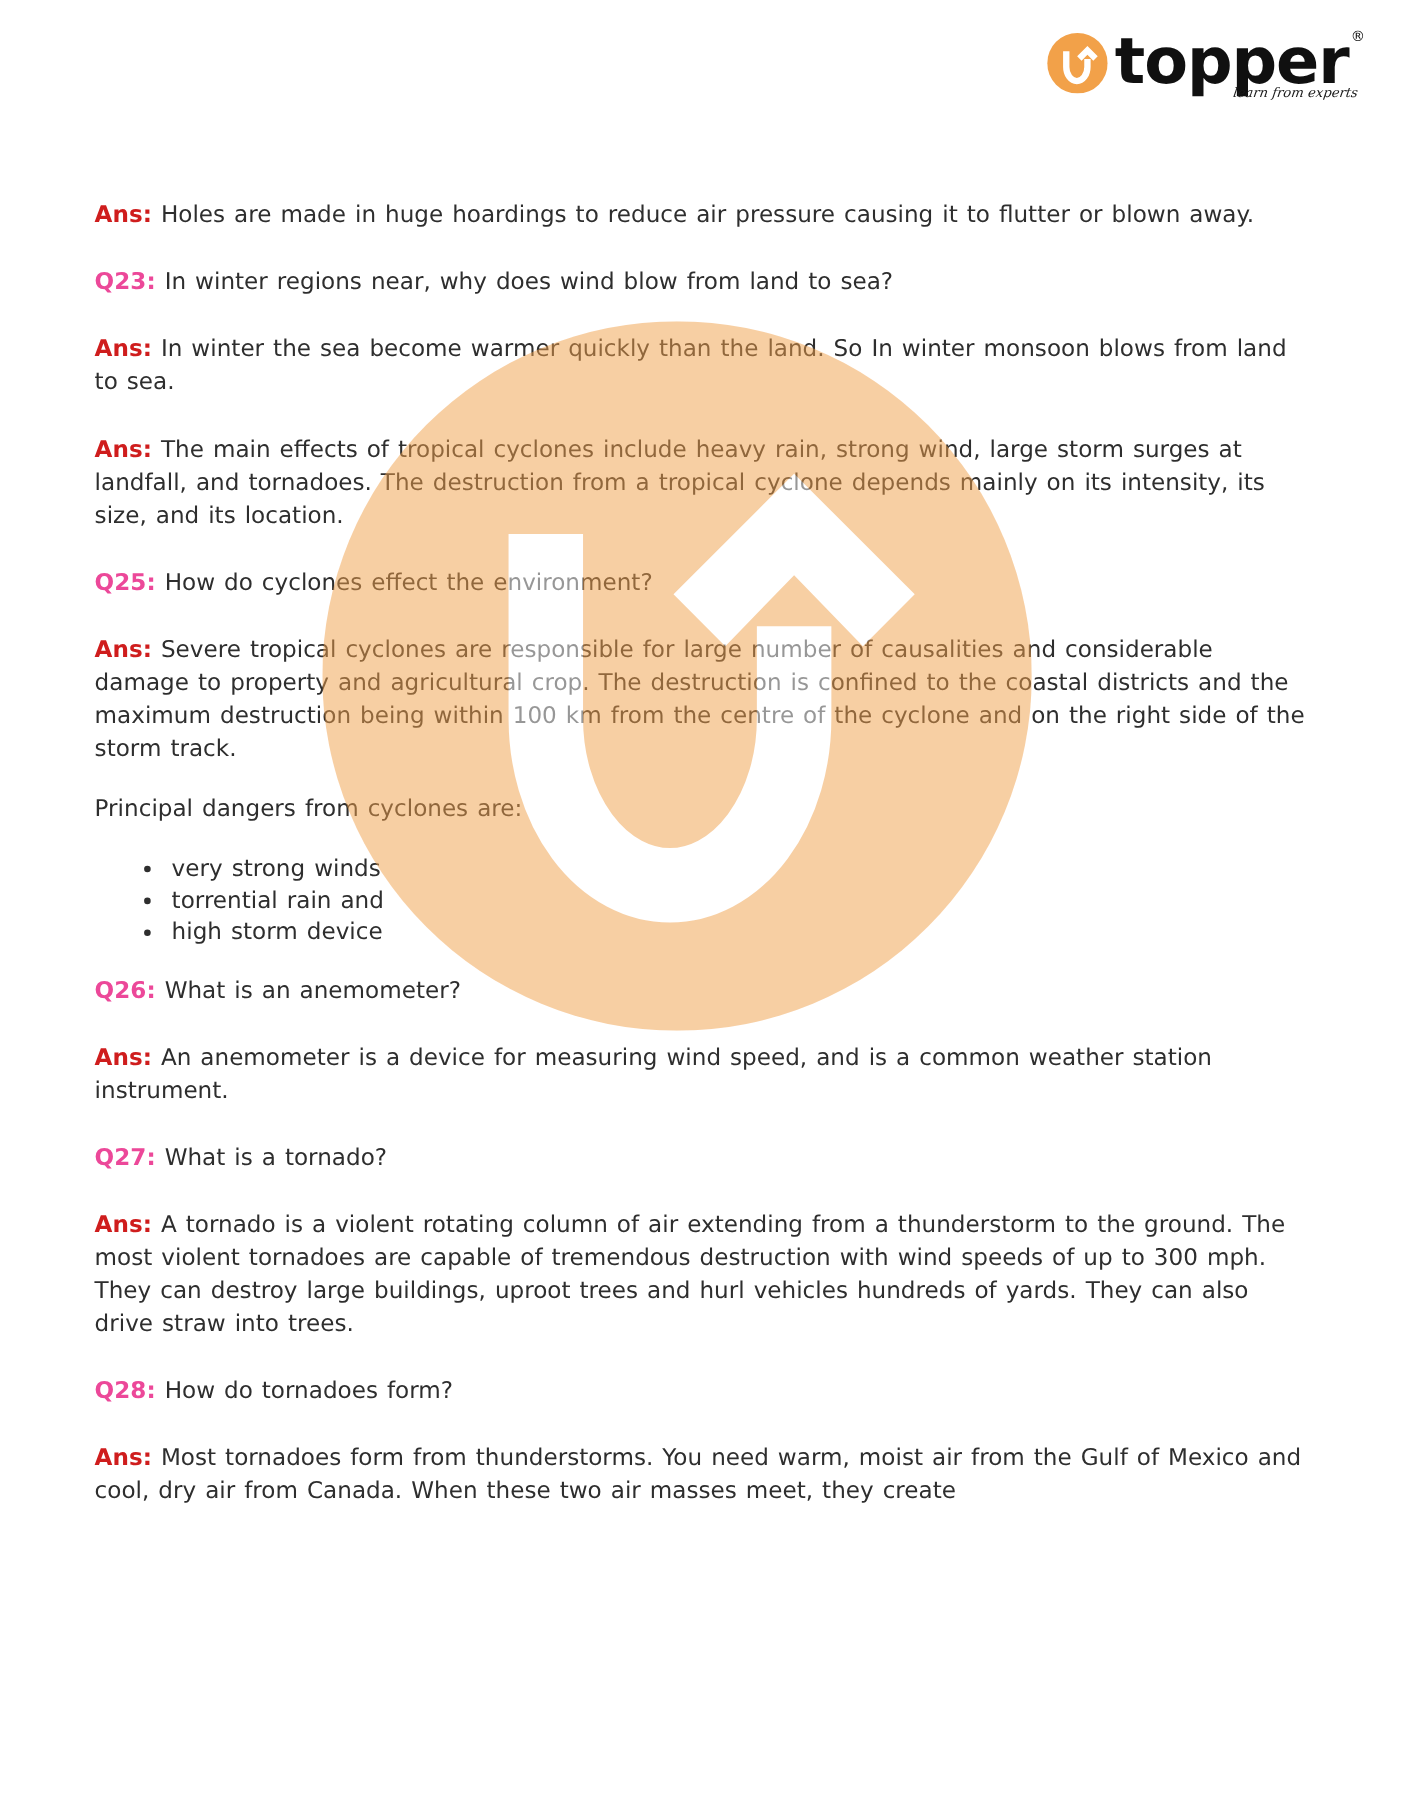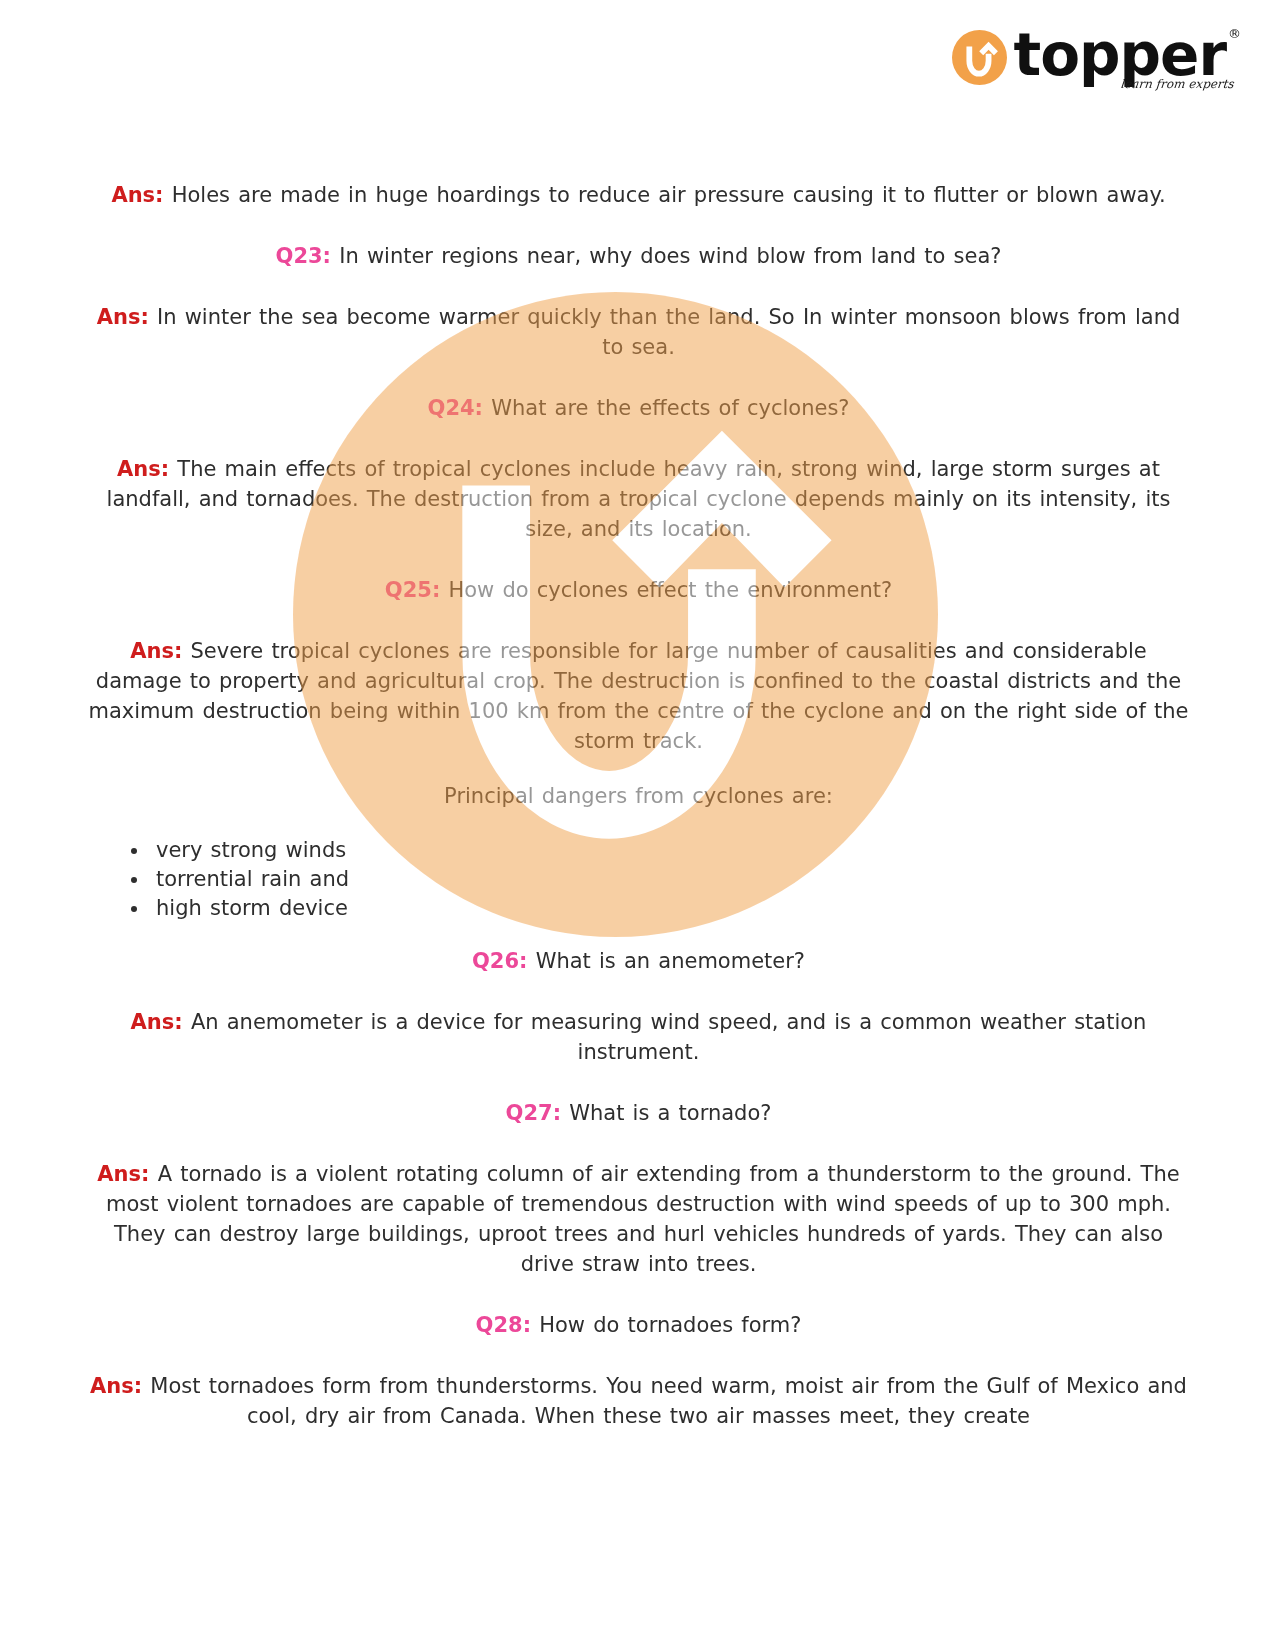--- a/index.html
+++ b/index.html
@@ -51,21 +51,21 @@
   .content {
     position: absolute;
     top: 0;
     left: 86px;
     width: 1105px;
     padding-top: 180px;
     font-size: 21px;
     line-height: 30px;
     word-spacing: 1.5px;
   }
-  .block { margin-bottom: 31px; text-align: center; }
+  .block { margin-bottom: 31px; }
   .block .label { font-weight: bold; }
   .block.answer .label { color: #cf1d1d; }
   .block.question .label { color: #ec4899; }
   .block.m-tight { margin-bottom: 25px; }
   ul.bullets {
     margin: 0 0 23px 0;
     padding-left: 64px;
     line-height: 29px;
   }
   ul.bullets li { padding-left: 6px; }
@@ -97,21 +97,20 @@
   <span class="wordmark-wrap">
     <span class="wordmark">topper</span><span class="reg">®</span>
     <div class="tagline">learn from experts</div>
   </span>
 </header>
 
 <main class="content" id="qa-content">
     <p class="block answer"><span class="label">Ans:</span> <span>Holes are made in huge hoardings to reduce air pressure causing it to flutter or blown away.</span></p>
     <p class="block question"><span class="label">Q23:</span> <span>In winter regions near, why does wind blow from land to sea?</span></p>
     <p class="block answer"><span class="label">Ans:</span> <span>In winter the sea become warmer quickly than the land. So In winter monsoon blows from land to sea.</span></p>
-    <p class="block question"><span class="label">Q24:</span> <span>What are the effects of cyclones?</span></p>
     <p class="block answer"><span class="label">Ans:</span> <span>The main effects of tropical cyclones include heavy rain, strong wind, large storm surges at landfall, and tornadoes. The destruction from a tropical cyclone depends mainly on its intensity, its size, and its location.</span></p>
     <p class="block question"><span class="label">Q25:</span> <span>How do cyclones effect the environment?</span></p>
     <p class="block answer m-tight"><span class="label">Ans:</span> <span>Severe tropical cyclones are responsible for large number of causalities and considerable damage to property and agricultural crop. The destruction is confined to the coastal districts and the maximum destruction being within 100 km from the centre of the cyclone and on the right side of the storm track.</span></p>
     <p class="block plain m-tight"><span>Principal dangers from cyclones are:</span></p>
     <ul class="bullets">
       <li>very strong winds</li>
       <li>torrential rain and</li>
       <li>high storm device</li>
     </ul>
     <p class="block question"><span class="label">Q26:</span> <span>What is an anemometer?</span></p>

